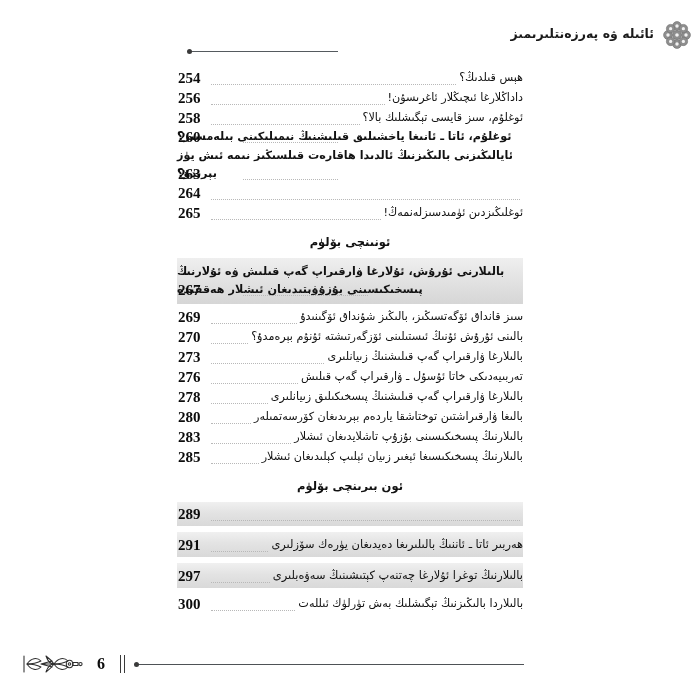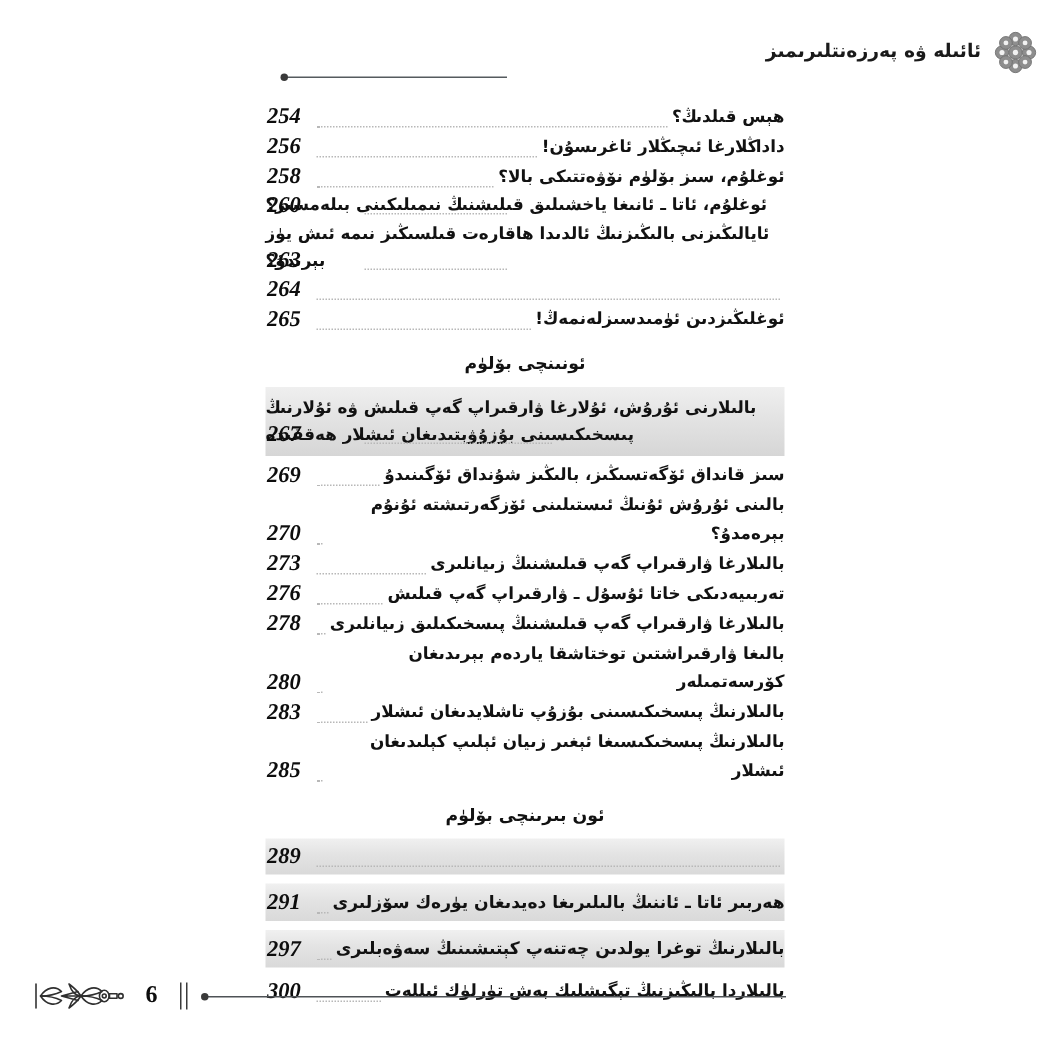--- a/index.html
+++ b/index.html
@@ -97,35 +97,34 @@
     flex: 0 0 auto;
     font-family: "Liberation Serif", "DejaVu Serif", serif;
     font-weight: 700;
     font-size: 15px;
     color: #0d0d0d;
     direction: ltr;
     text-align: left;
     min-width: 30px;
     padding-left: 1px;
     line-height: 18px;
-    font-style: italic;
   }
   .entry .dots {
     order: 1;
     flex: 1 1 auto;
     border-bottom: 1px dotted #b8b8b8;
     height: 11px;
     margin: 0 3px 2px 3px;
     min-width: 4px;
   }
   .entry .txt {
     order: 0;
     flex: 0 1 auto;
     font-size: 11.2px;
-    font-weight: 700;
+    font-weight: 400;
     color: #121212;
     line-height: 19px;
     direction: rtl;
     white-space: normal;
   }
 
   
   .entry.wrap {
     display: block;
     direction: rtl;
@@ -277,21 +276,21 @@
         <span class="txt">ھېس قىلدىڭ؟</span>
         <span class="dots"></span>
         <span class="num">254</span>
       </div>
       <div class="entry">
         <span class="txt">داداڭلارغا ئىچىڭلار ئاغرىسۇن!</span>
         <span class="dots"></span>
         <span class="num">256</span>
       </div>
       <div class="entry">
-        <span class="txt">ئوغلۇم، سىز بۆلۈم نۆۋەتتىكى بالا؟</span>
+        <span class="txt">ئوغلۇم، سىز قايسى تېگىشلىك بالا؟</span>
         <span class="dots"></span>
         <span class="num">258</span>
       </div>
       <div class="entry wrap">
         <div class="txt">ئوغلۇم، ئاتا ـ ئانىغا ياخشىلىق قىلىشنىڭ نىمىلىكىنى بىلەمسىز؟</div>
         <div class="tail">
           <span class="spacer" style="width: 150px;"></span>
           <span class="dots"></span>
           <span class="num">260</span>
         </div>
@@ -368,21 +367,21 @@
       <div class="entry band">
         <span class="dots"></span>
         <span class="num">289</span>
       </div>
       <div class="entry band">
         <span class="txt">ھەربىر ئاتا ـ ئاننىڭ بالىلىرىغا دەيدىغان يۈرەك سۆزلىرى</span>
         <span class="dots"></span>
         <span class="num">291</span>
       </div>
       <div class="entry band">
-        <span class="txt">بالىلارنىڭ توغرا يولدىن چەتنەپ كېتىشىنىڭ سەۋەبلىرى</span>
+        <span class="txt">بالىلارنىڭ توغرا ئۇلارغا چەتنەپ كېتىشىنىڭ سەۋەبلىرى</span>
         <span class="dots"></span>
         <span class="num">297</span>
       </div>
       <div class="entry">
         <span class="txt">بالىلاردا بالىڭىزنىڭ تېگىشلىك بەش تۈرلۈك ئىللەت</span>
         <span class="dots"></span>
         <span class="num">300</span>
       </div>
     </div>
 

